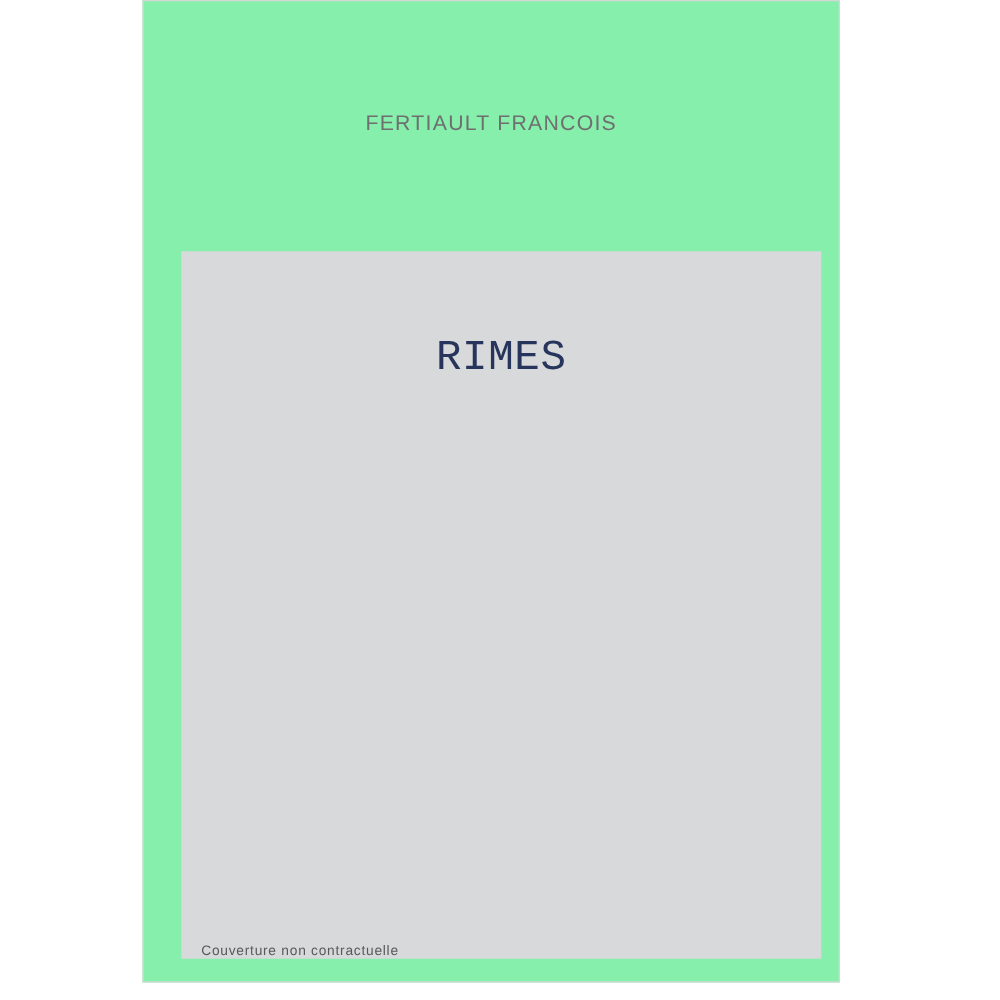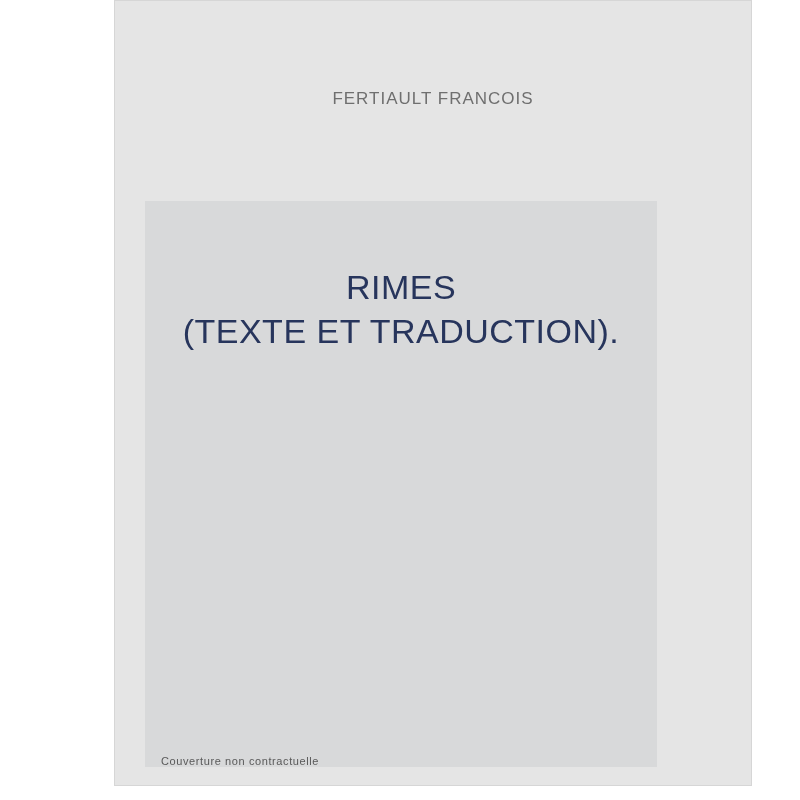--- a/index.html
+++ b/index.html
@@ -17,23 +17,23 @@
     width: 800px;
     height: 800px;
     background: #ffffff;
   }
 
   
   .cover-sheet {
     position: absolute;
     left: 114px;
     top: 0px;
-    width: 638px;
+    width: 558px;
     height: 786px;
-    background: #e5e5e5;
+    background: #86efac;
     border: 1px solid #d6d6d6;
     box-sizing: border-box;
   }
 
   
   .author-line {
     position: absolute;
     left: 0;
     right: 0;
     top: 88px;
@@ -63,21 +63,21 @@
     text-align: center;
     color: #27355c;
     font-size: 34px;
     line-height: 44px;
     letter-spacing: 0.5px;
     font-family: "Liberation Sans", sans-serif;
     padding: 0 10px;
     box-sizing: border-box;
   }
 
-  .title-text .line { display: block; }
+  .title-text .line { display: block; font-family: Liberation Mono, monospace; }
 
   
   .disclaimer {
     position: absolute;
     left: 16px;
     bottom: 0;
     color: #595959;
     font-size: 11px;
     letter-spacing: 0.6px;
     font-family: "Liberation Sans", sans-serif;
@@ -90,21 +90,20 @@
 <div class="page">
 
   <div class="cover-sheet">
 
     <div class="author-line">FERTIAULT FRANCOIS</div>
 
     <div class="title-block">
 
       <div class="title-text">
         <span class="line">RIMES</span>
-        <span class="line">(TEXTE ET TRADUCTION).</span>
       </div>
 
       <div class="disclaimer">Couverture non contractuelle</div>
 
     </div>
 
   </div>
 
 </div>
 

